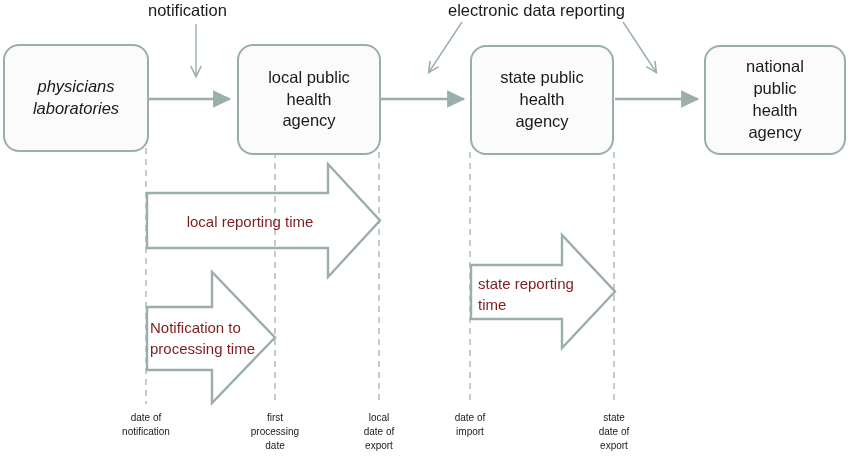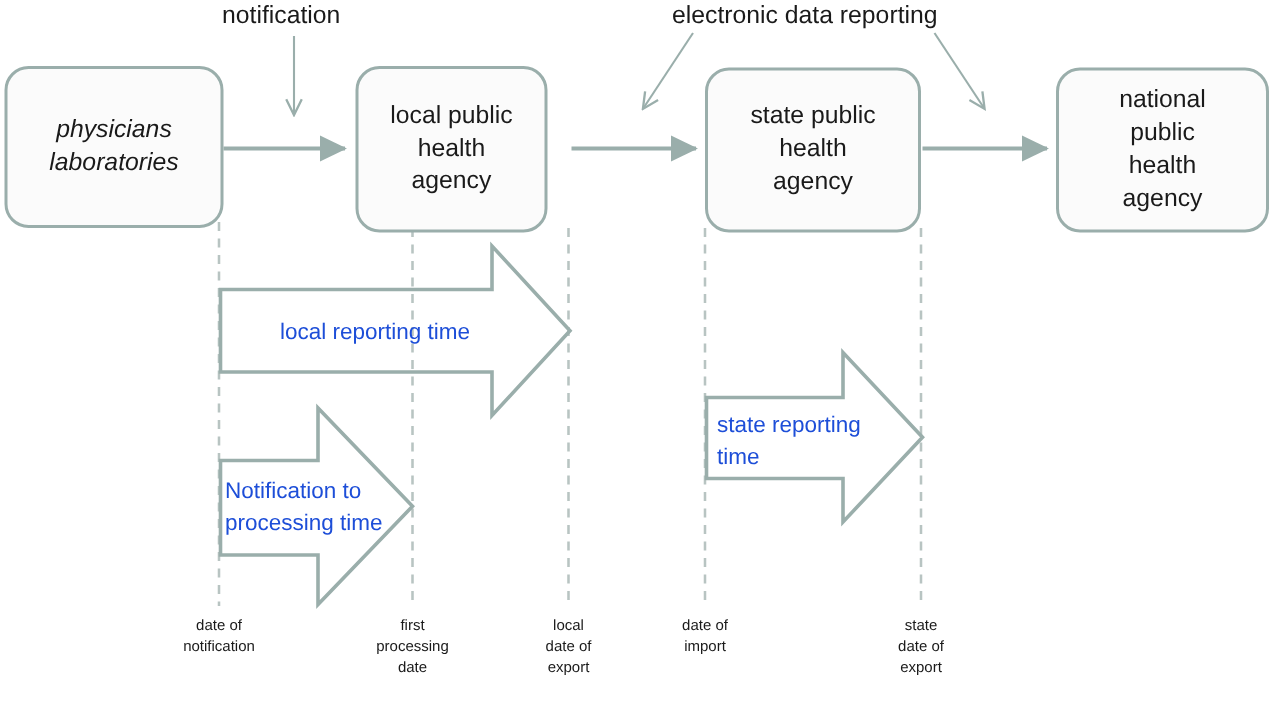--- a/index.html
+++ b/index.html
@@ -50,21 +50,21 @@
   .axis-label {
     position: absolute;
     color: #1a1a1a;
     font-size: 10px;
     line-height: 1.38;
     text-align: center;
     font-family: "Liberation Sans", sans-serif;
   }
   .arrow-text {
     position: absolute;
-    color: #1d4ed8;
+    color: #7f1d1d;
     font-size: 15px;
     line-height: 1.38;
     font-family: "Liberation Sans", sans-serif;
   }
   .arrow-text.center { text-align: center; }
   .arrow-text.left { text-align: left; }
 </style>
 </head>
 <body>
 
@@ -107,21 +107,21 @@
     <path d="M471,265 L562,265 L562,235 L615,291.5 L562,348 L562,319 L471,319 Z" fill="none" stroke="#9aaeab" stroke-width="2.4" stroke-linejoin="miter"></path>
   </svg>
 
   <div class="node-box" style="left:3px; top:44px; width:146px; height:108px;font-style:italic;">
     <span>
       <span>physicians</span>
       <span>laboratories</span>
     </span>
   </div>
 
-  <div class="node-box" style="left:237px; top:44px; width:128px; height:111px;">
+  <div class="node-box" style="left:237px; top:44px; width:144px; height:111px;">
     <span>
       <span>local public</span>
       <span>health</span>
       <span>agency</span>
     </span>
   </div>
 
   <div class="node-box" style="left:470px; top:45px; width:144px; height:110px;">
     <span>
       <span>state public</span>

